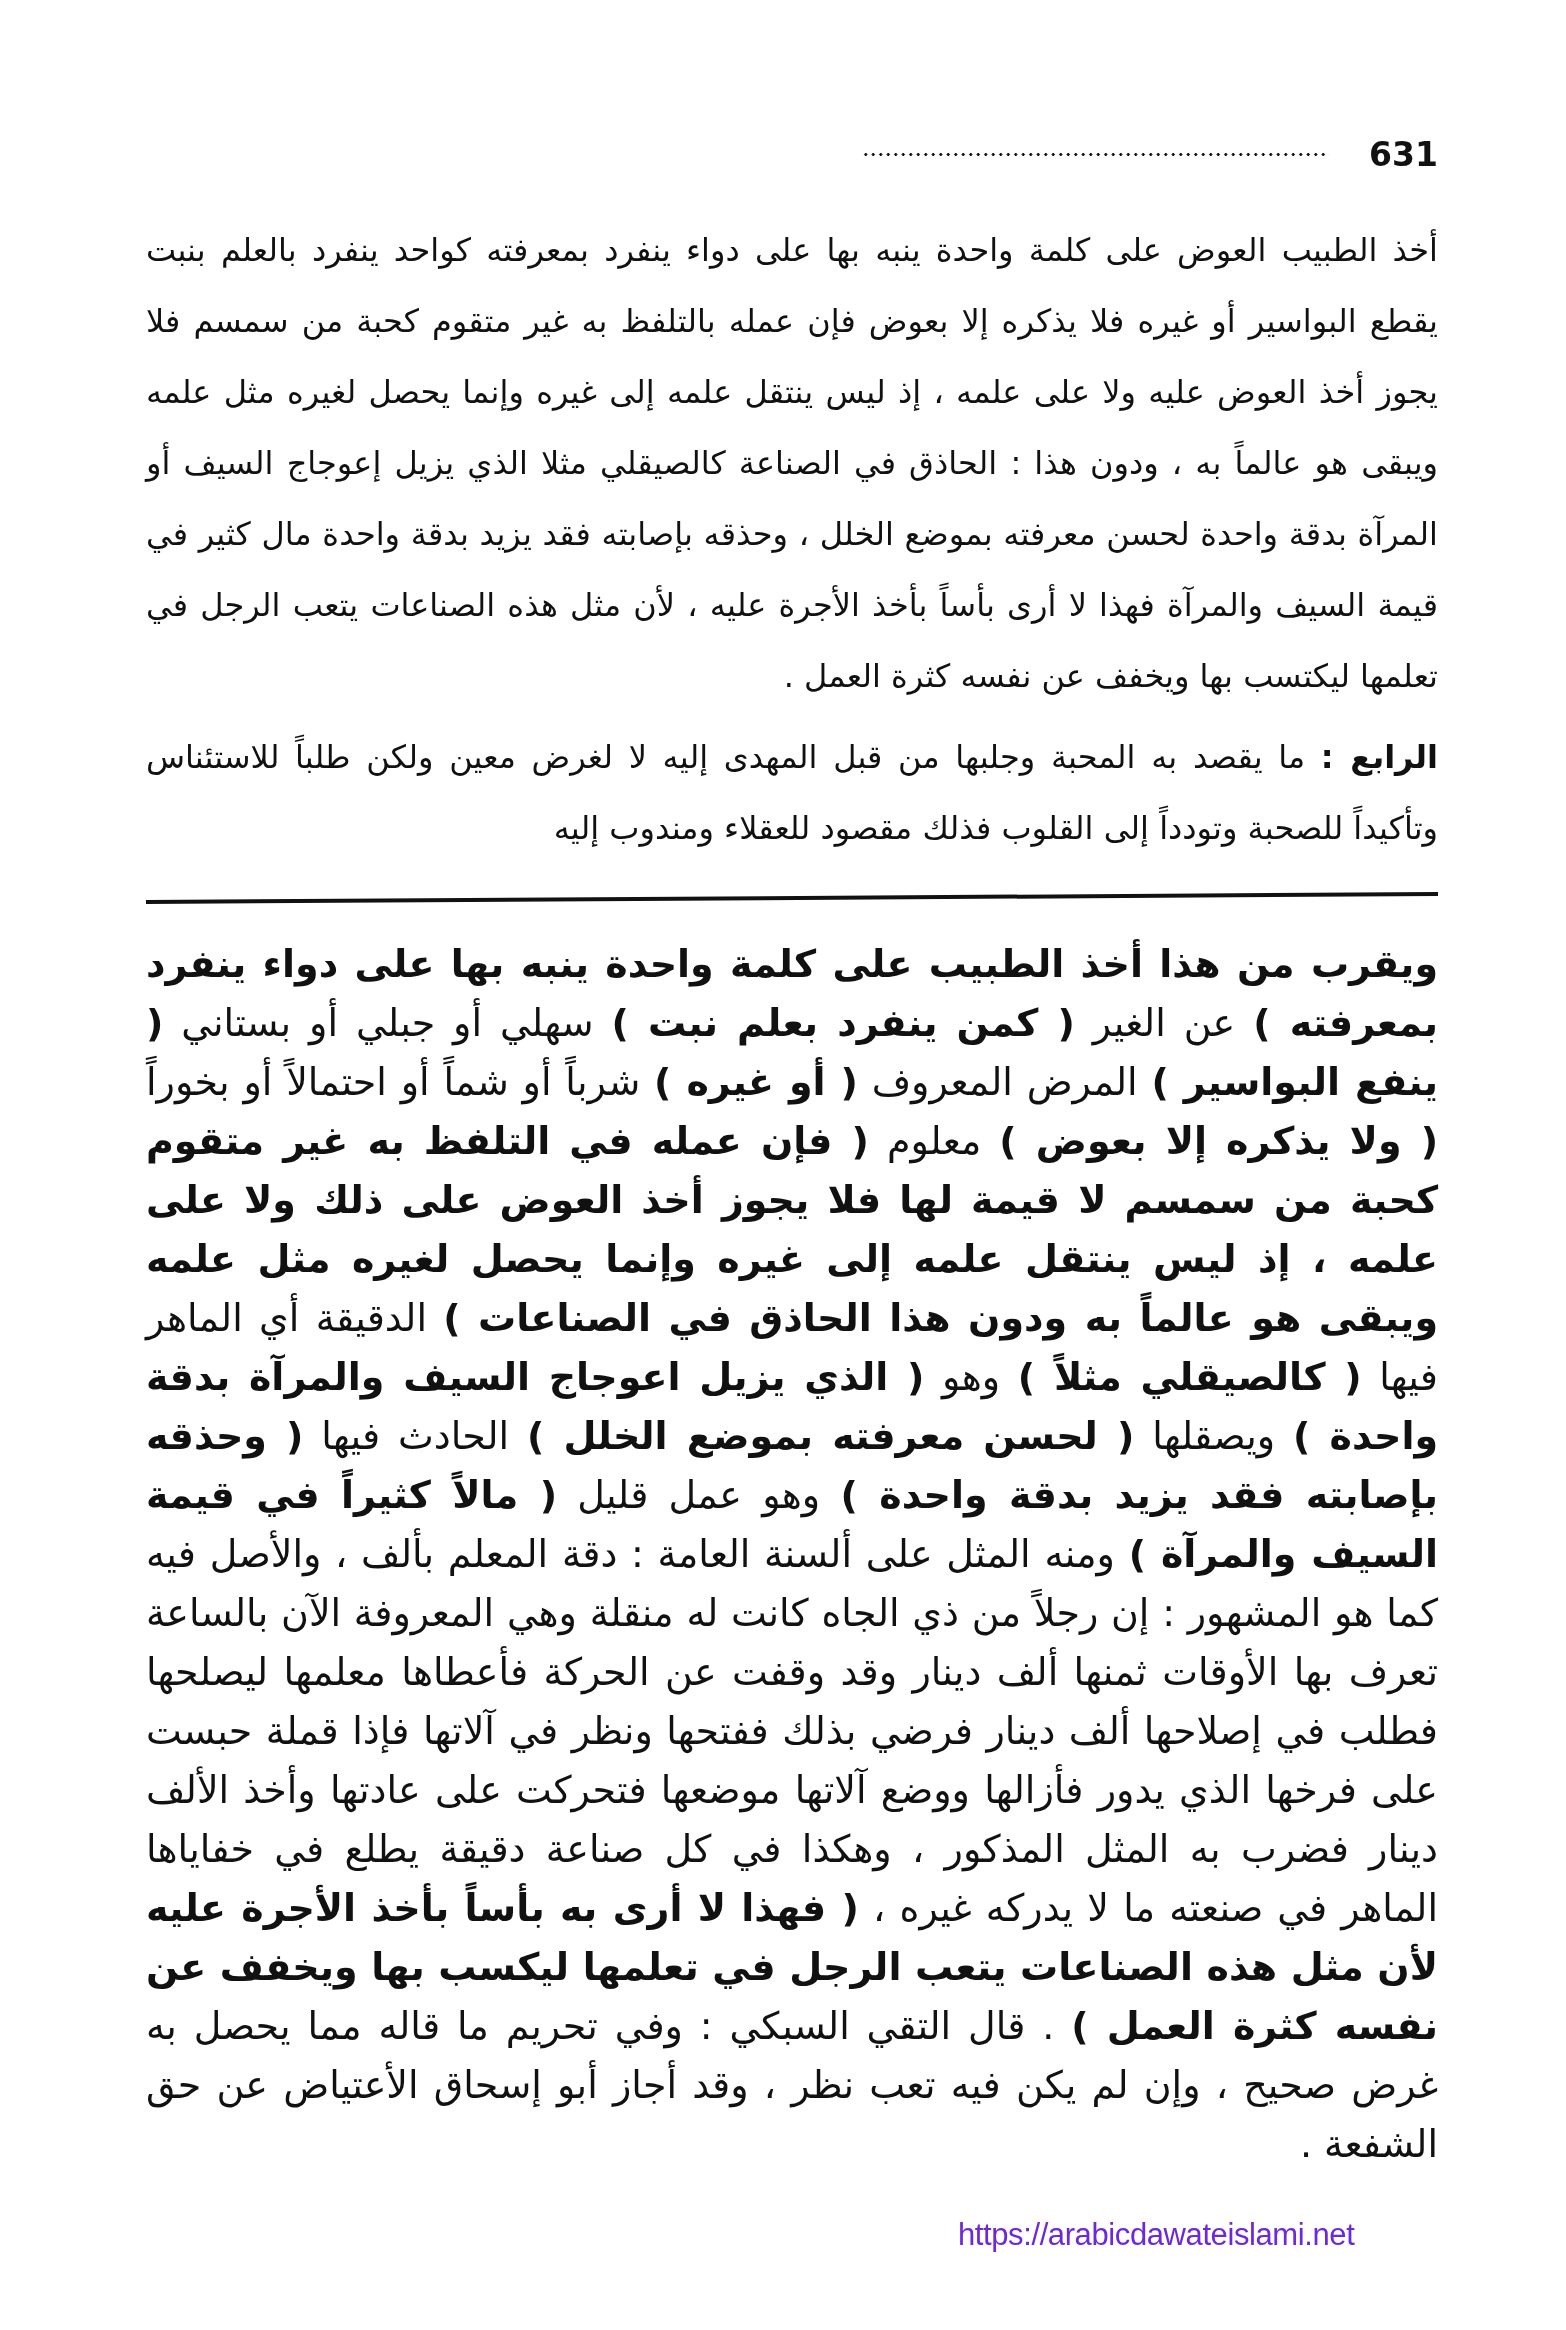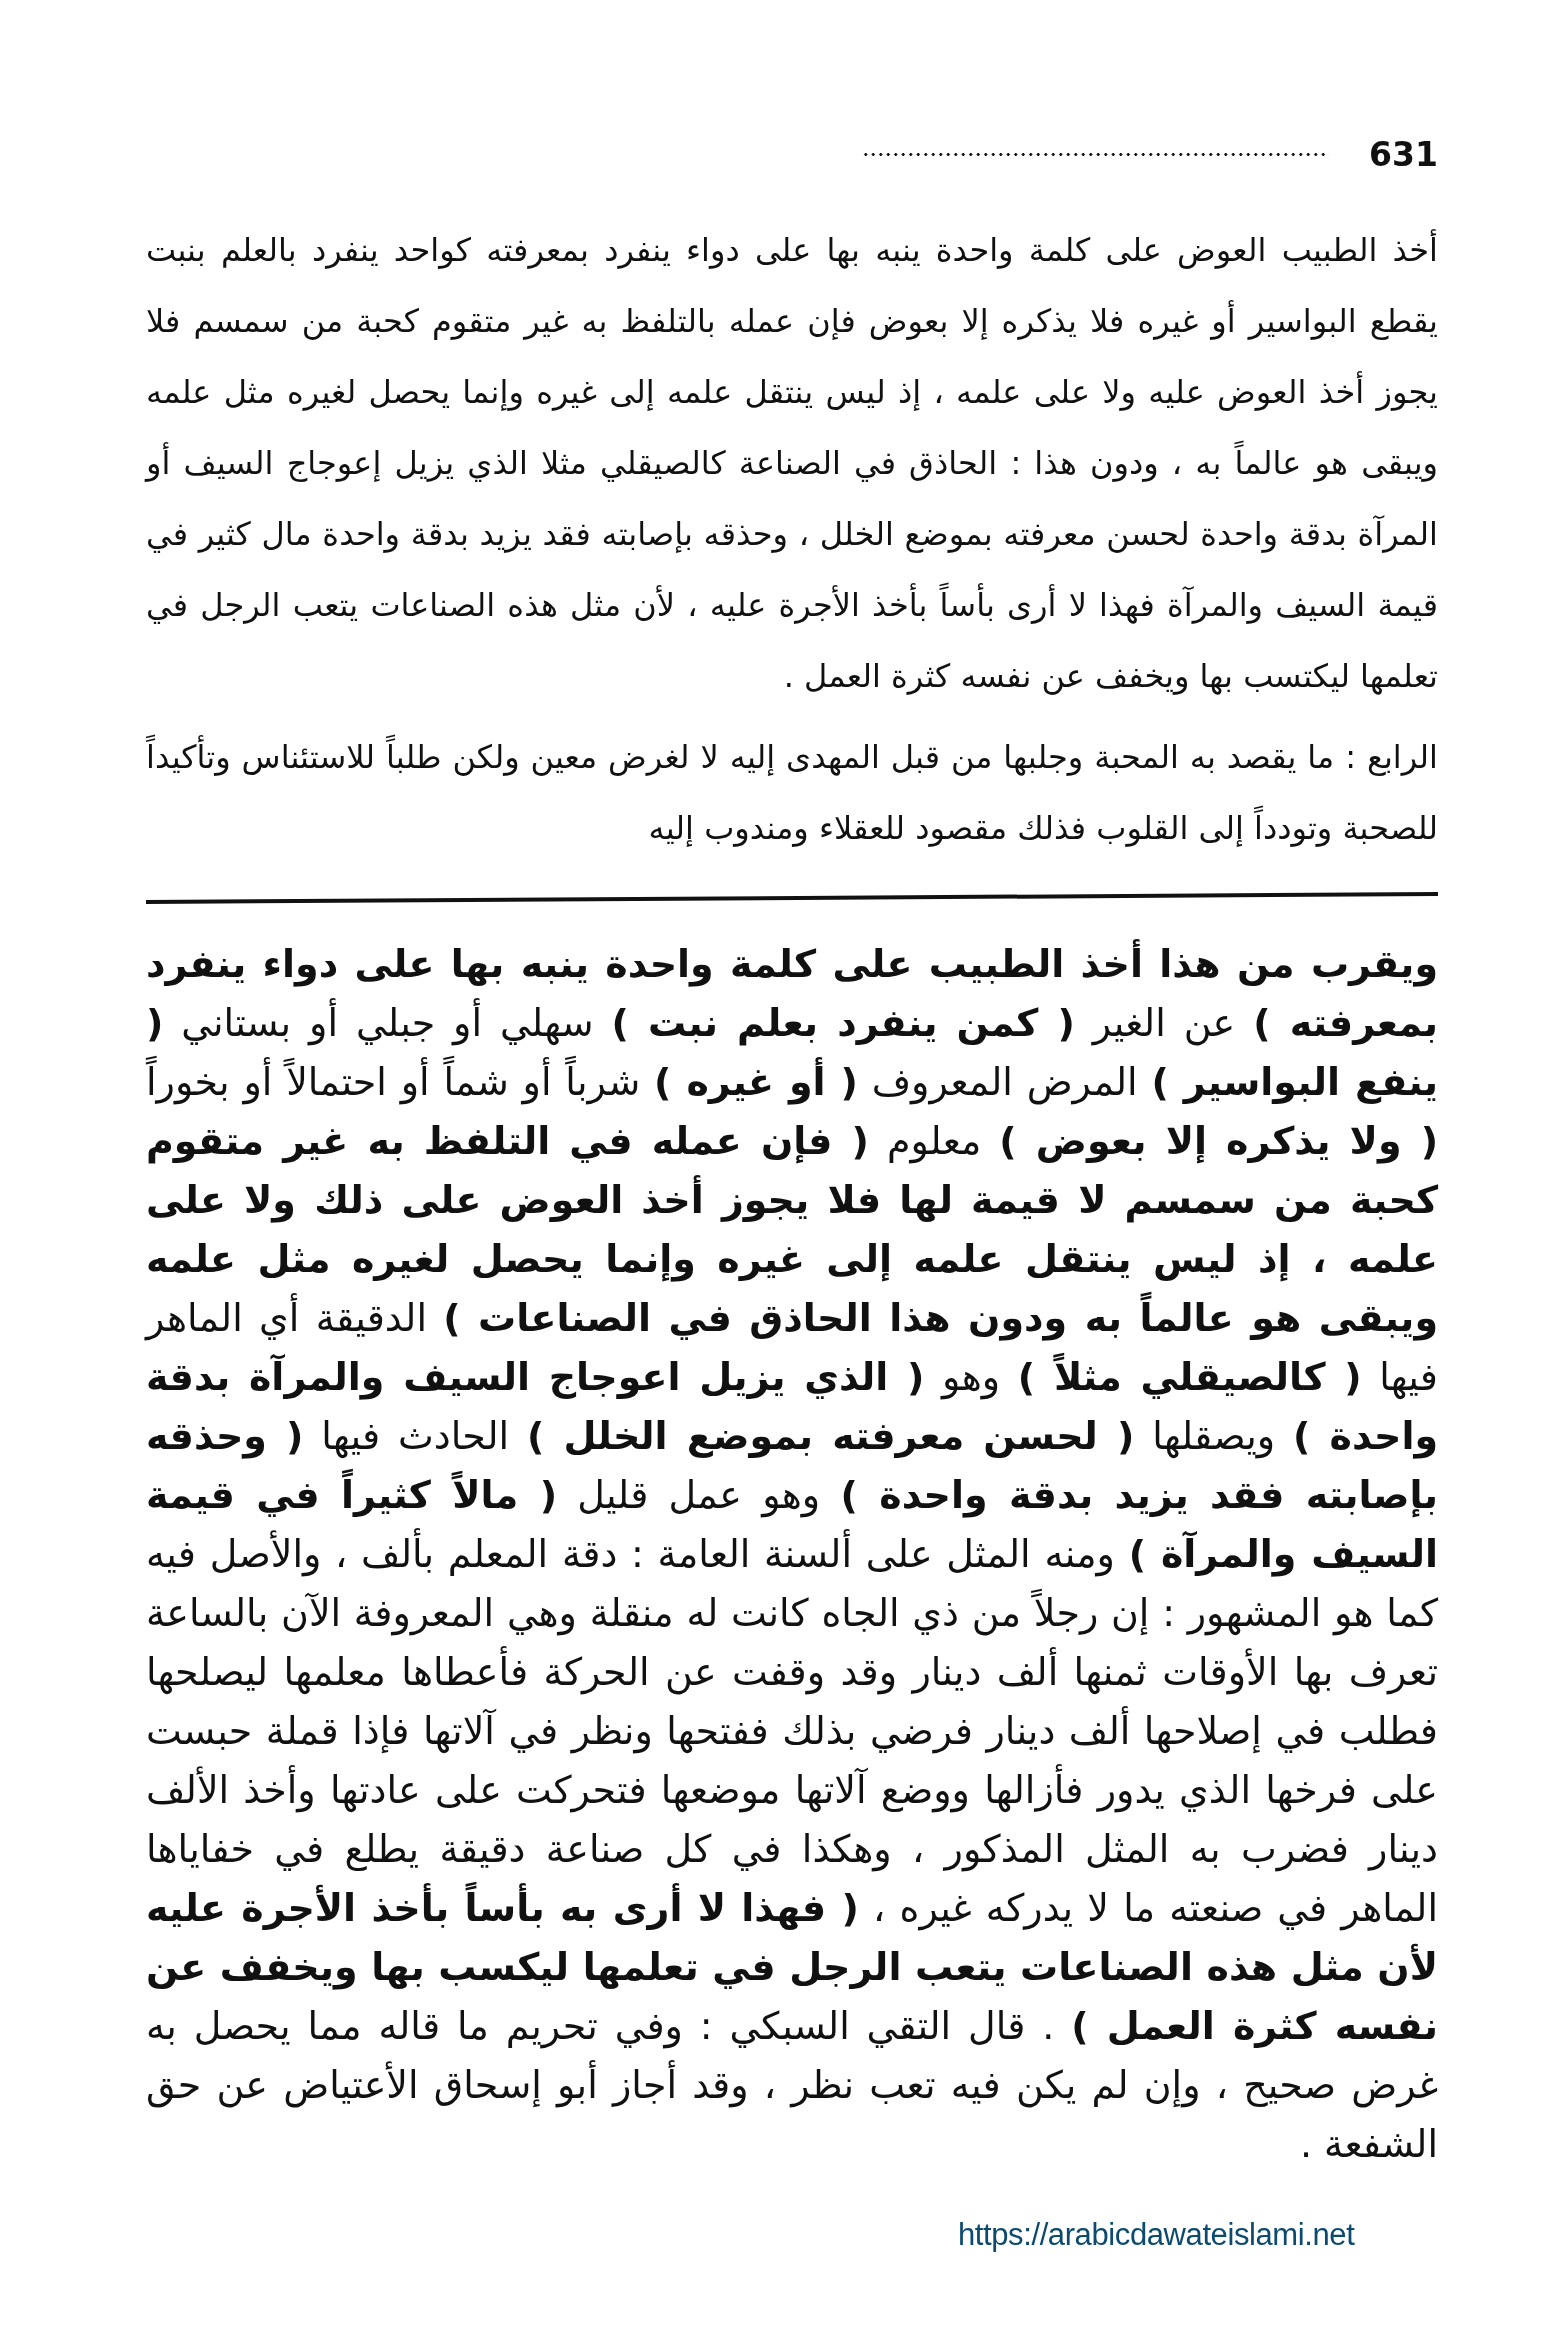--- a/index.html
+++ b/index.html
@@ -56,21 +56,21 @@
       text-align: justify;
       text-align-last: right;
     }
     .main-text p {
       margin: 0;
     }
     .main-text p + p {
       margin-top: 10px;
     }
     .lead-word {
-      font-weight: normal;
+      font-weight: bold;
     }
     .separator {
       margin-top: 32px;
       height: 4.2px;
       background: #111111;
       width: 100%;
       transform: rotate(-0.35deg);
     }
     .commentary {
       margin-top: 35px;
@@ -88,21 +88,21 @@
     .matn {
       font-weight: bold;
     }
     .watermark {
       position: absolute;
       left: 958px;
       top: 2217px;
       direction: ltr;
       font-family: "Liberation Sans", sans-serif;
       font-size: 31px;
-      color: #0c4a6e;
+      color: #6d28d9;
       letter-spacing: -0.4px;
     }
   </style>
 </head>
 <body>
 
 <div class="page">
 
   <div class="running-header">
     <span class="page-number">631</span>

